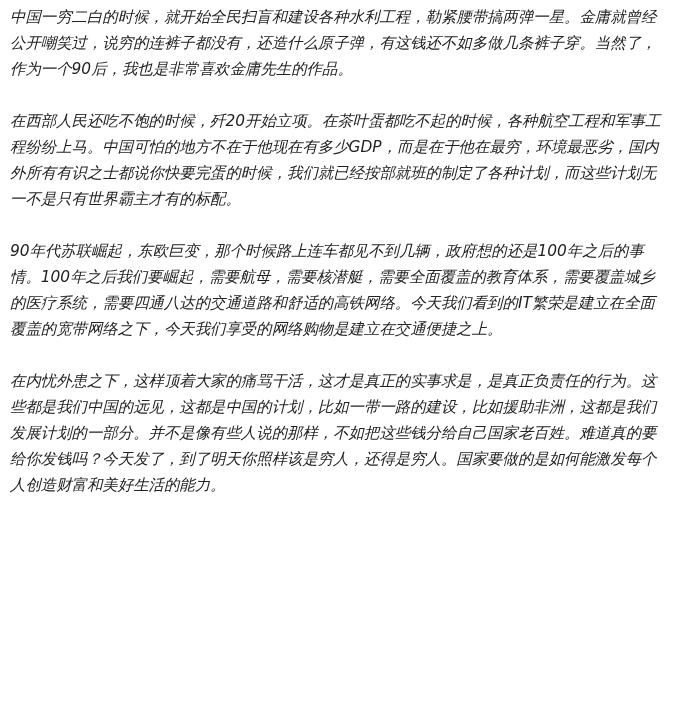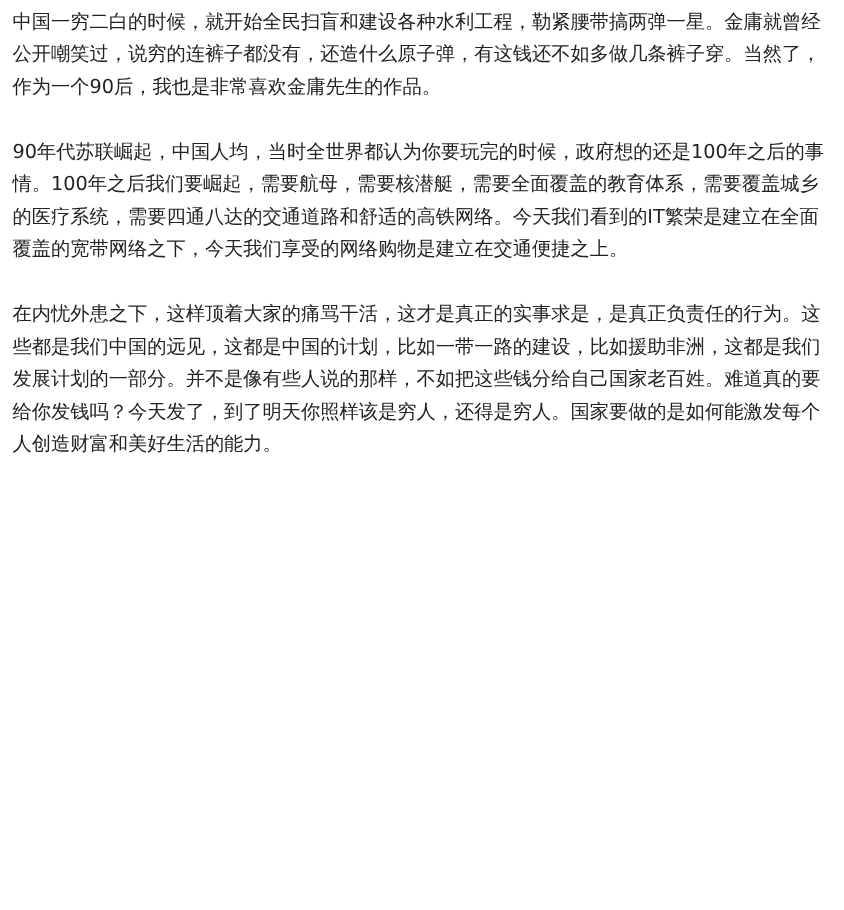--- a/index.html
+++ b/index.html
@@ -22,22 +22,24 @@
       font-size: 15.4px;
       line-height: 26px;
       color: #222222;
       letter-spacing: 0px;
     }
     .article p {
       margin: 0 0 26px 0;
       padding: 0;
       text-align: left;
       word-break: break-all;
+      font-style: italic;
     }
   </style>
 </head>
 <body>
 
 <div class="article">
   <p>中国一穷二白的时候，就开始全民扫盲和建设各种水利工程，勒紧腰带搞两弹一星。金庸就曾经公开嘲笑过，说穷的连裤子都没有，还造什么原子弹，有这钱还不如多做几条裤子穿。当然了，作为一个90后，我也是非常喜欢金庸先生的作品。</p>
-  <p>90年代苏联崛起，中国人均，当时全世界都认为你要玩完的时候，政府想的还是100年之后的事情。100年之后我们要崛起，需要航母，需要核潜艇，需要全面覆盖的教育体系，需要覆盖城乡的医疗系统，需要四通八达的交通道路和舒适的高铁网络。今天我们看到的IT繁荣是建立在全面覆盖的宽带网络之下，今天我们享受的网络购物是建立在交通便捷之上。</p>
+  <p>在西部人民还吃不饱的时候，歼20开始立项。在茶叶蛋都吃不起的时候，各种航空工程和军事工程纷纷上马。中国可怕的地方不在于他现在有多少GDP，而是在于他在最穷，环境最恶劣，国内外所有有识之士都说你快要完蛋的时候，我们就已经按部就班的制定了各种计划，而这些计划无一不是只有世界霸主才有的标配。</p>
+  <p>90年代苏联崛起，东欧巨变，那个时候路上连车都见不到几辆，政府想的还是100年之后的事情。100年之后我们要崛起，需要航母，需要核潜艇，需要全面覆盖的教育体系，需要覆盖城乡的医疗系统，需要四通八达的交通道路和舒适的高铁网络。今天我们看到的IT繁荣是建立在全面覆盖的宽带网络之下，今天我们享受的网络购物是建立在交通便捷之上。</p>
   <p>在内忧外患之下，这样顶着大家的痛骂干活，这才是真正的实事求是，是真正负责任的行为。这些都是我们中国的远见，这都是中国的计划，比如一带一路的建设，比如援助非洲，这都是我们发展计划的一部分。并不是像有些人说的那样，不如把这些钱分给自己国家老百姓。难道真的要给你发钱吗？今天发了，到了明天你照样该是穷人，还得是穷人。国家要做的是如何能激发每个人创造财富和美好生活的能力。</p>
 </div>
 
 </body></html>

